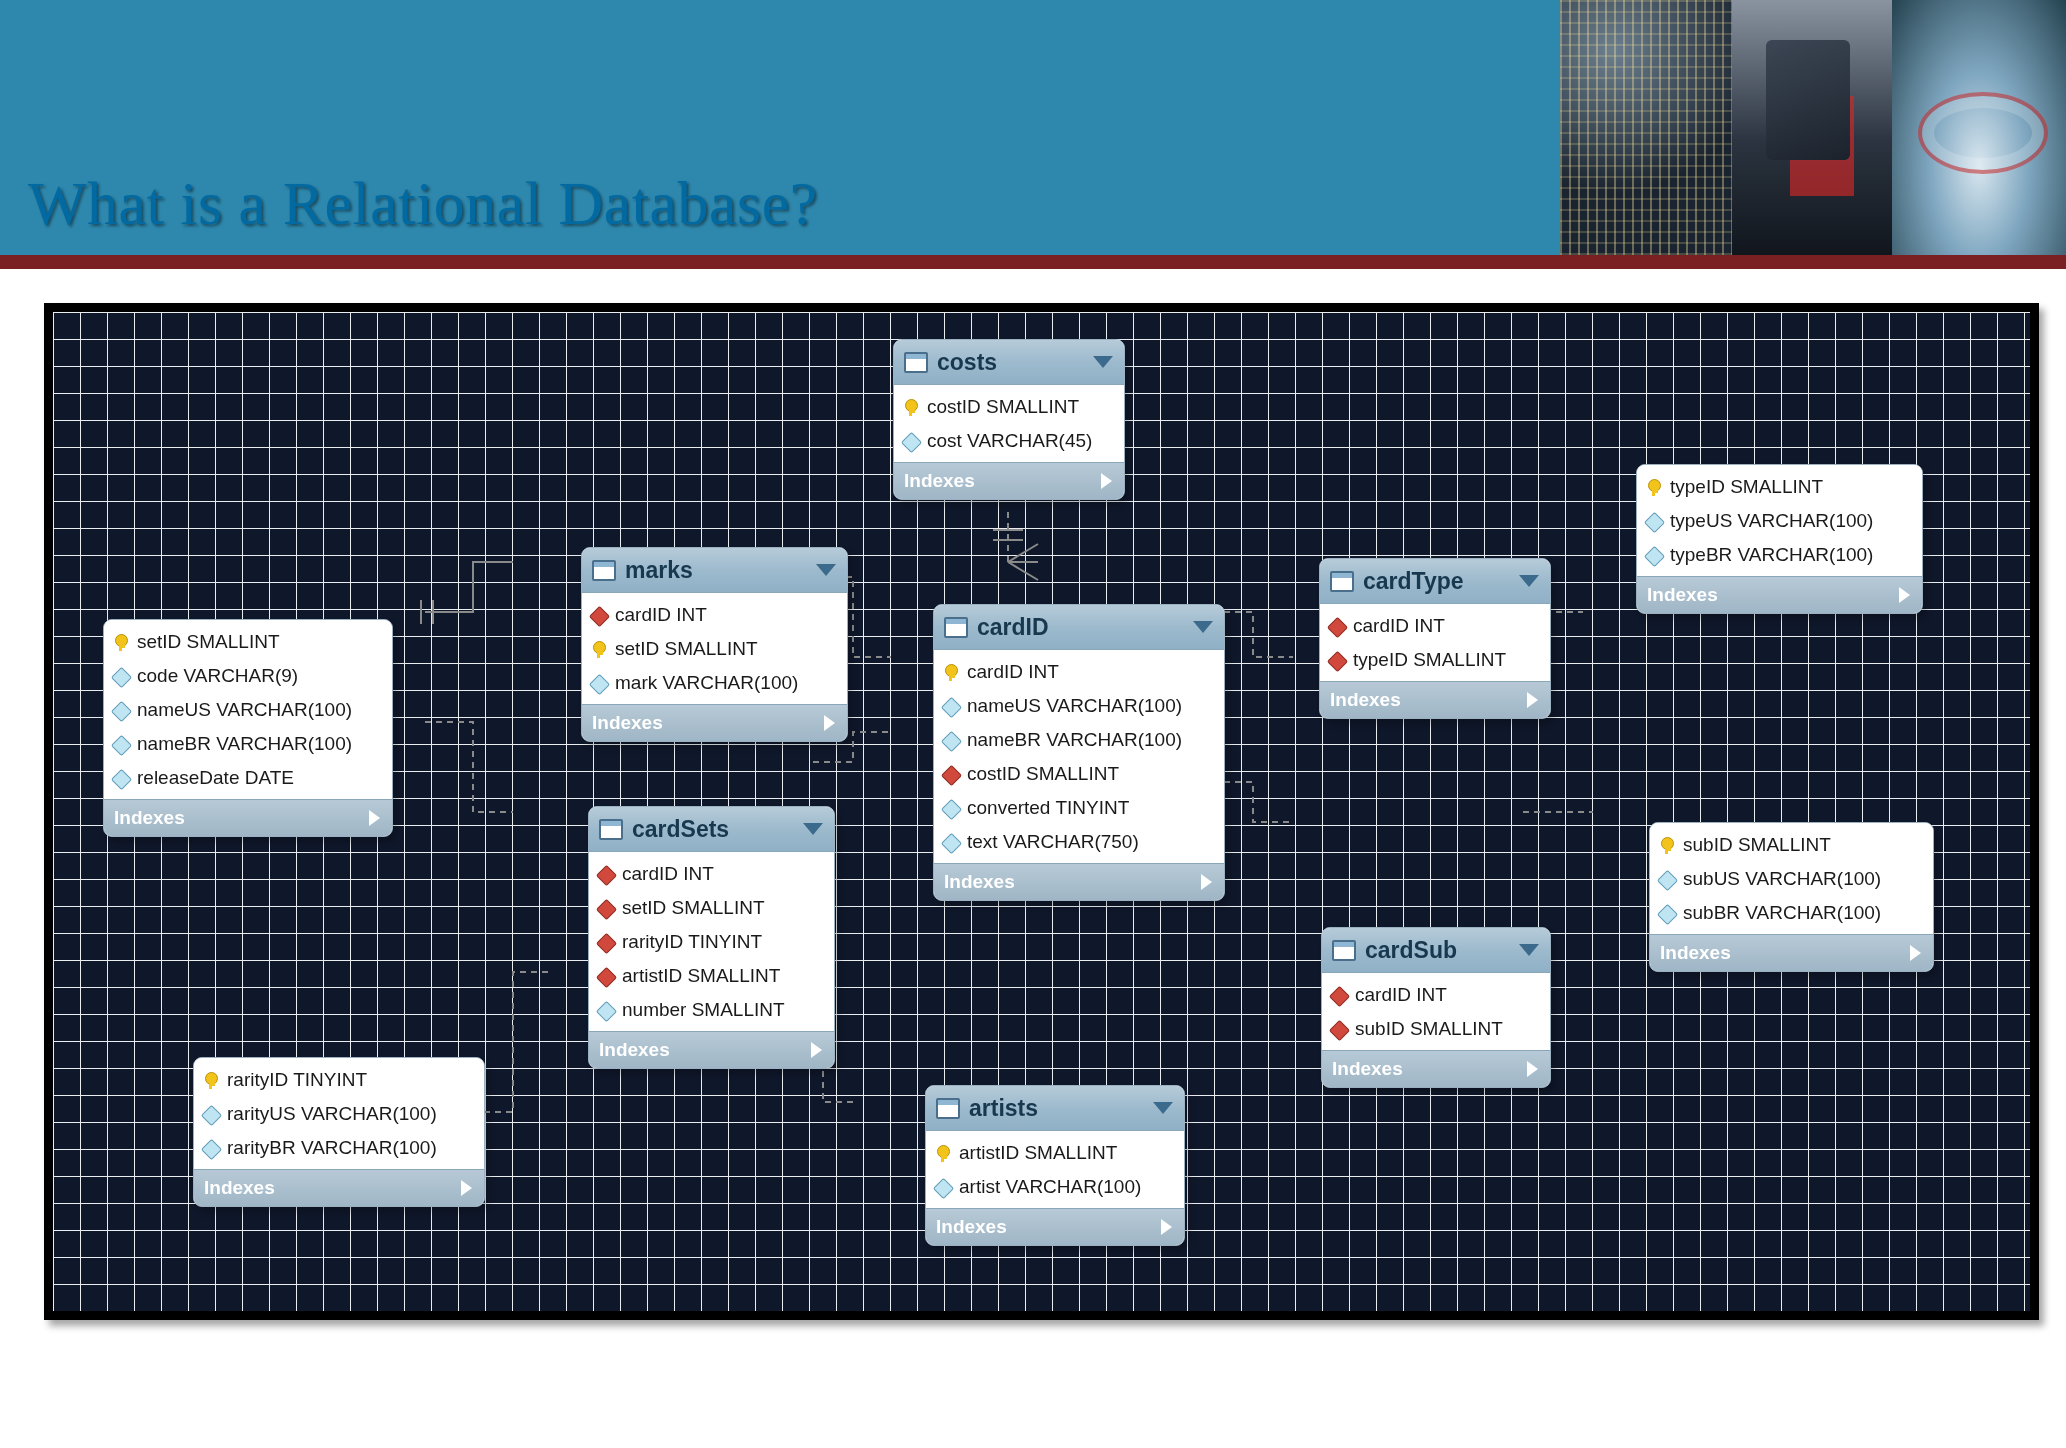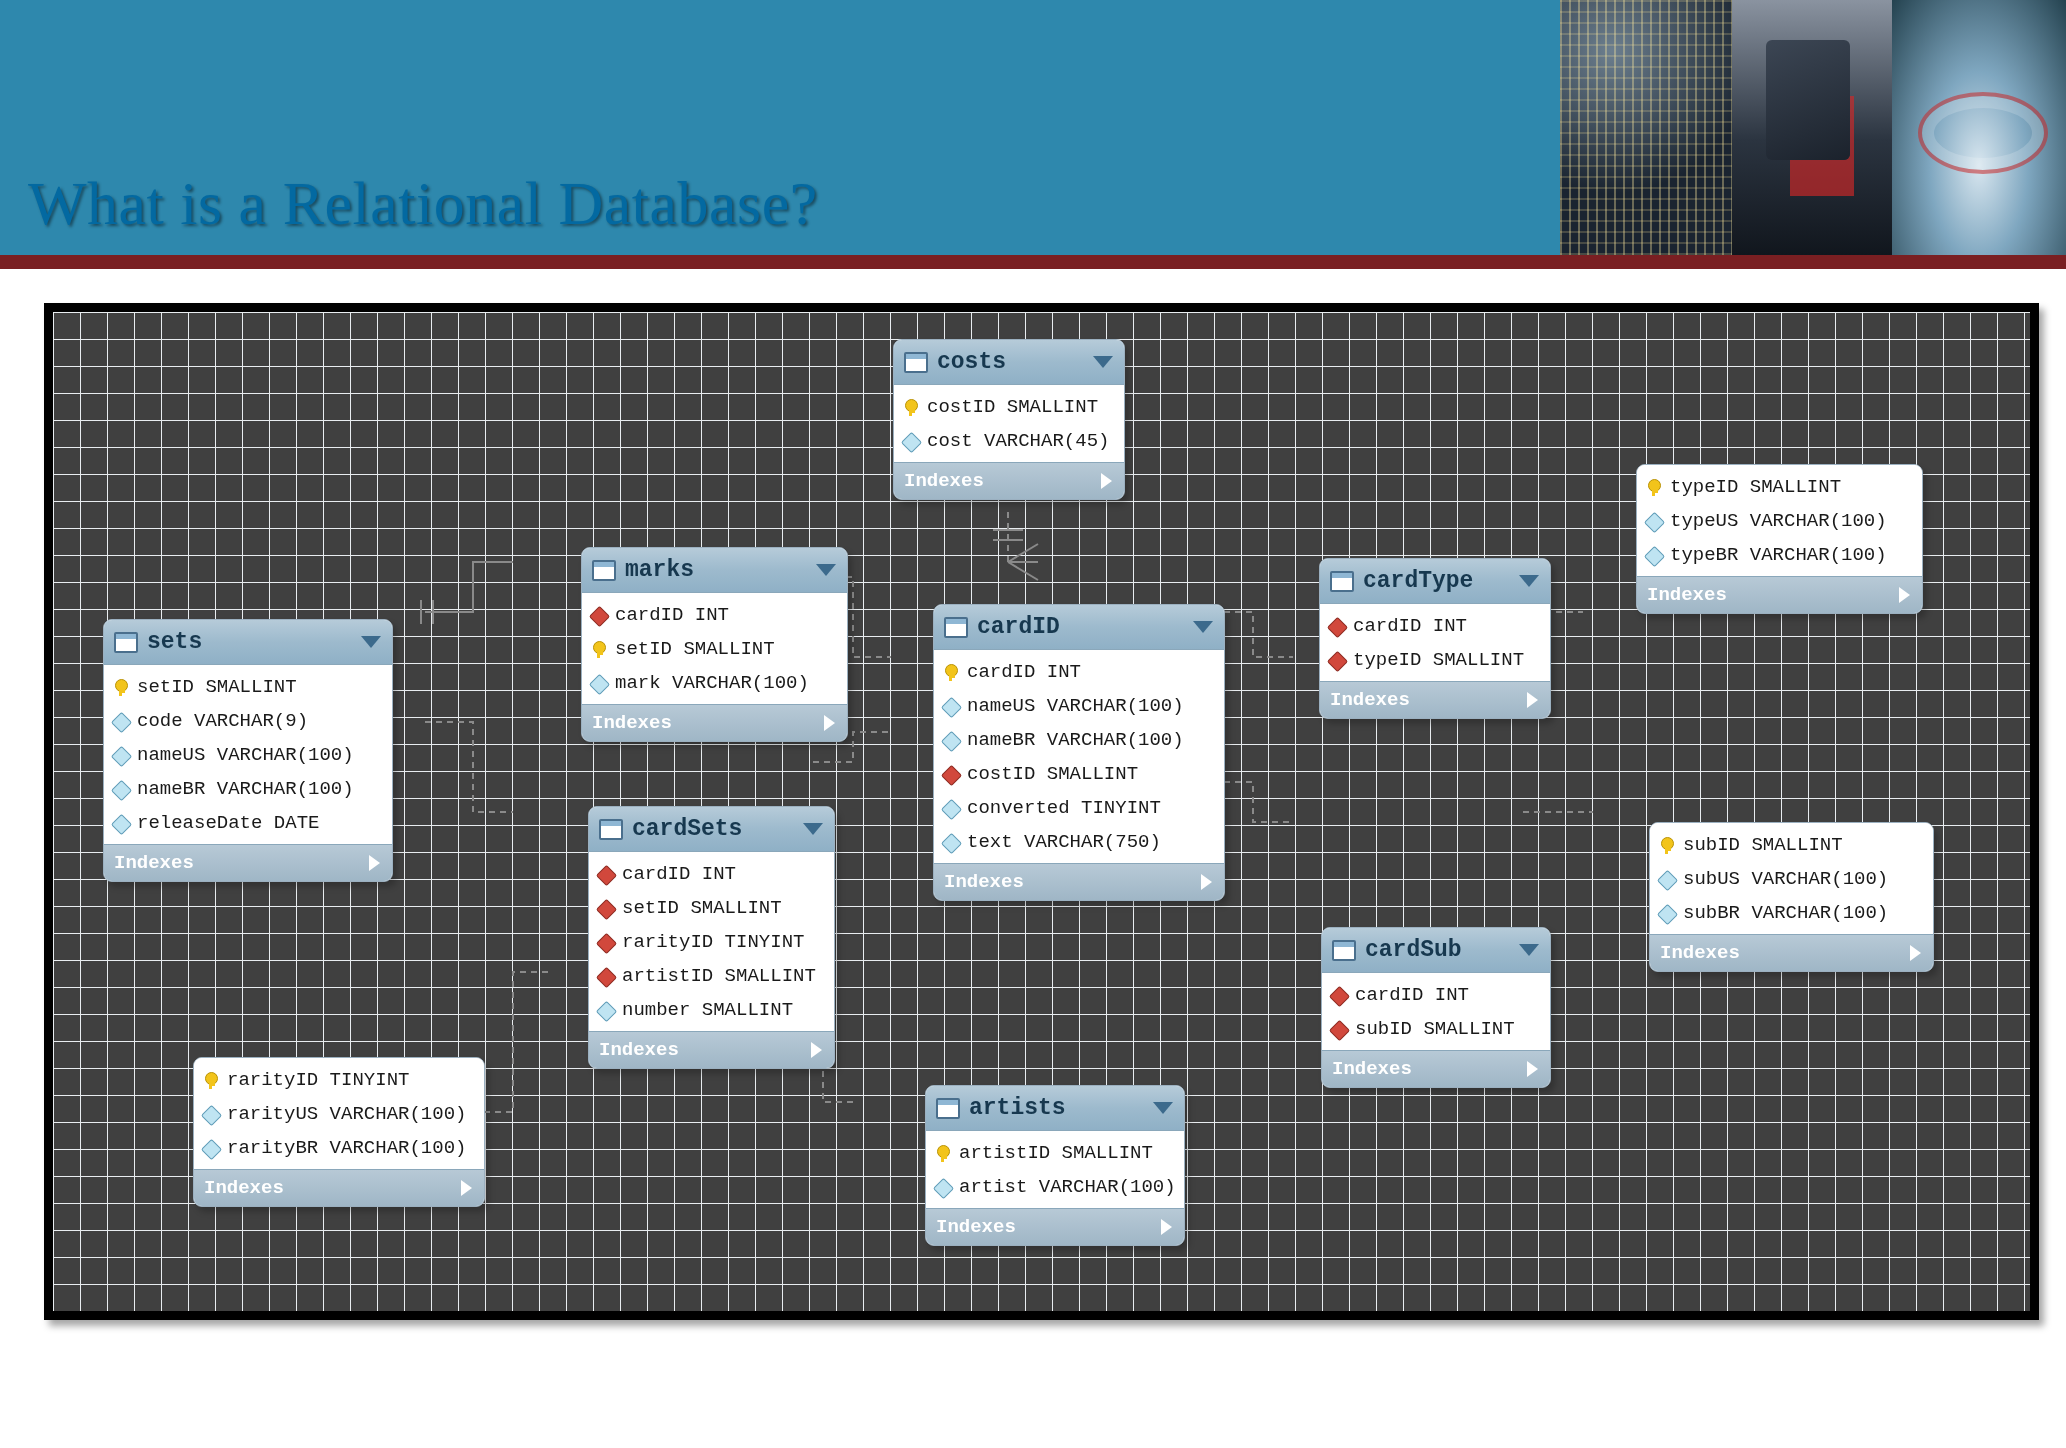--- a/index.html
+++ b/index.html
@@ -60,25 +60,24 @@
   .photo.p3::after{
     content:"";position:absolute;left:26px;top:92px;width:122px;height:74px;
     border-radius:50%;
     border:4px solid rgba(200,40,40,0.55);
     box-shadow:0 0 0 12px rgba(255,255,255,0.18) inset;
   }
 
   
   .diagram-frame{
     position:absolute;left:44px;top:303px;width:1977px;height:999px;
-    background:#404040;
+    background:#0f172a;
     border:9px solid #000000;
     box-shadow:5px 6px 7px rgba(0,0,0,0.35);
     overflow:hidden;
-    font-family:Liberation Mono, monospace;
   }
   .grid{
     position:absolute;inset:0;
     background-image:
       linear-gradient(to right, #e9edf0 1px, transparent 1px),
       linear-gradient(to bottom, #e9edf0 1px, transparent 1px);
     background-size:27px 27px;
   }
 
   
@@ -327,25 +326,20 @@
           <span>text VARCHAR(750)</span>
         </div>
     </div>
     <div class="t-foot">
         <span>Indexes</span>
         <span class="arrow"></span>
       </div>
   </div>
 
   <div class="table" style="left:50px;top:307px;width:288px;">
-    <div class="t-head">
-      <span class="tbl-icon"></span>
-      <span class="t-title">sets</span>
-      <span class="t-caret"></span>
-    </div>
     <div class="t-body">
       <div class="col">
           <span class="key pk"></span>
           <span>setID SMALLINT</span>
         </div>
       <div class="col">
           <span class="key nor"></span>
           <span>code VARCHAR(9)</span>
         </div>
       <div class="col">

